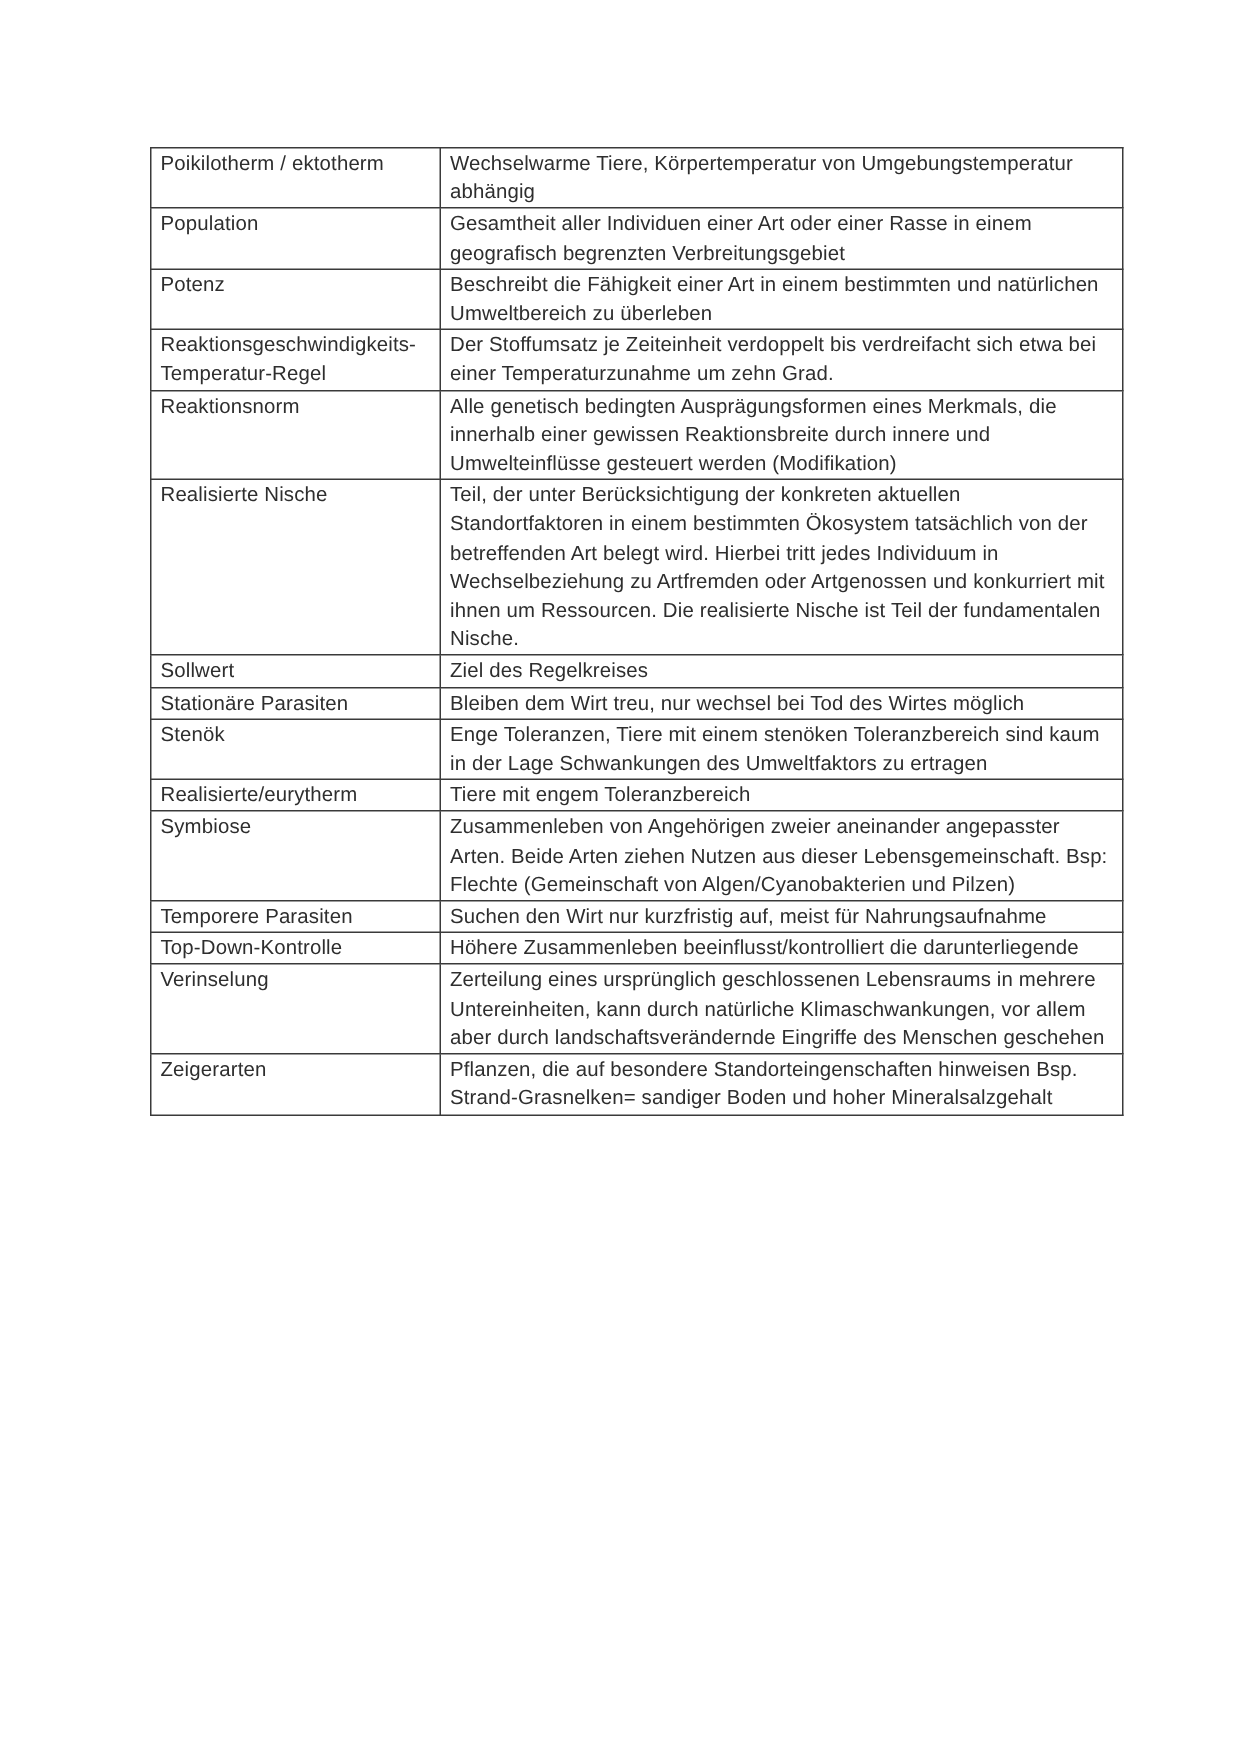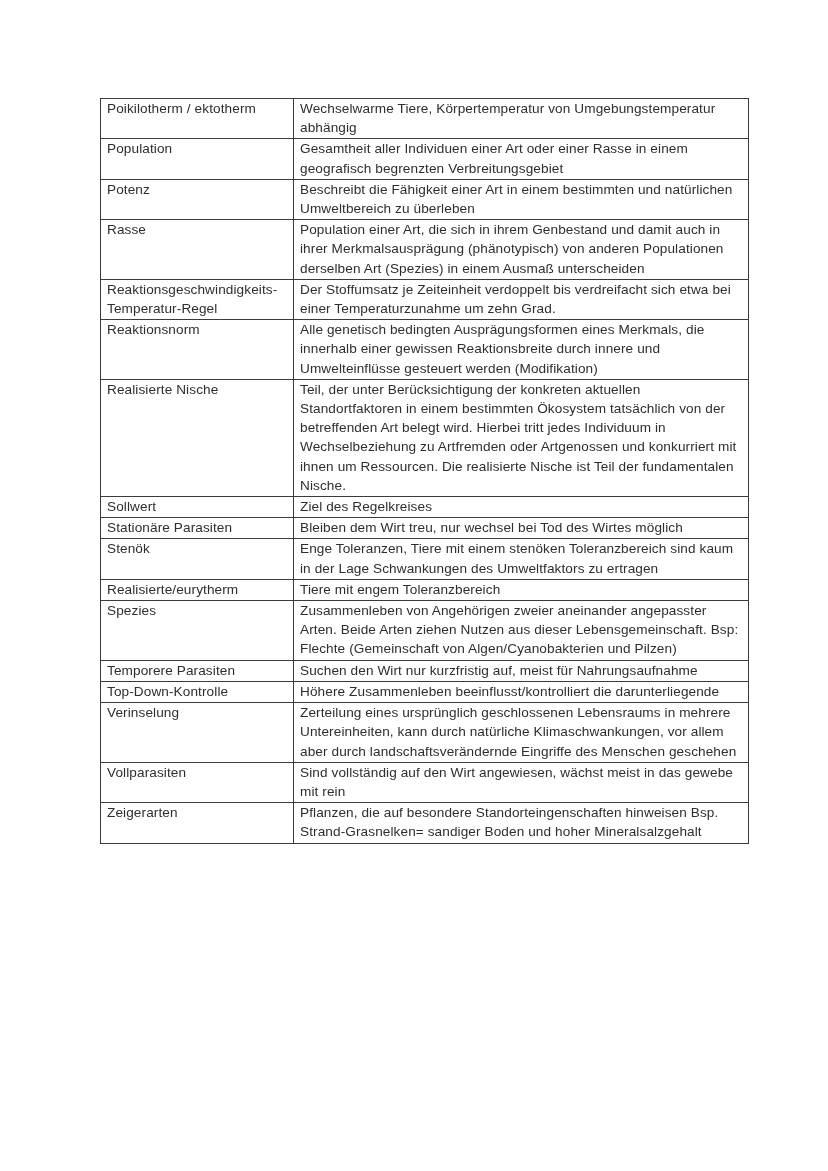--- a/index.html
+++ b/index.html
@@ -69,28 +69,20 @@
 
   <tr>
     <td class="term-cell">
       <span>Potenz</span>
     </td>
     <td class="def-cell">
       <span>Beschreibt die Fähigkeit einer Art in einem bestimmten und natürlichen Umweltbereich zu überleben</span>
     </td>
   </tr>
 
-  <tr>
-    <td class="term-cell">
-      <span>Rasse</span>
-    </td>
-    <td class="def-cell">
-      <span>Population einer Art, die sich in ihrem Genbestand und damit auch in ihrer Merkmalsausprägung (phänotypisch) von anderen Populationen derselben Art (Spezies) in einem Ausmaß unterscheiden</span>
-    </td>
-  </tr>
 
   <tr>
     <td class="term-cell">
       <span>Reaktionsgeschwindigkeits-Temperatur-Regel</span>
     </td>
     <td class="def-cell">
       <span>Der Stoffumsatz je Zeiteinheit verdoppelt bis verdreifacht sich etwa bei einer Temperaturzunahme um zehn Grad.</span>
     </td>
   </tr>
 
@@ -143,21 +135,21 @@
     <td class="term-cell">
       <span>Realisierte/eurytherm</span>
     </td>
     <td class="def-cell">
       <span>Tiere mit engem Toleranzbereich</span>
     </td>
   </tr>
 
   <tr>
     <td class="term-cell">
-      <span>Spezies</span>
+      <span>Symbiose</span>
     </td>
     <td class="def-cell">
       <span>Zusammenleben von Angehörigen zweier aneinander angepasster Arten. Beide Arten ziehen Nutzen aus dieser Lebensgemeinschaft. Bsp: Flechte (Gemeinschaft von Algen/Cyanobakterien und Pilzen)</span>
     </td>
   </tr>
 
   <tr>
     <td class="term-cell">
       <span>Temporere Parasiten</span>
     </td>
@@ -178,28 +170,20 @@
 
   <tr>
     <td class="term-cell">
       <span>Verinselung</span>
     </td>
     <td class="def-cell">
       <span>Zerteilung eines ursprünglich geschlossenen Lebensraums in mehrere Untereinheiten, kann durch natürliche Klimaschwankungen, vor allem aber durch landschaftsverändernde Eingriffe des Menschen geschehen</span>
     </td>
   </tr>
 
-  <tr>
-    <td class="term-cell">
-      <span>Vollparasiten</span>
-    </td>
-    <td class="def-cell">
-      <span>Sind vollständig auf den Wirt angewiesen, wächst meist in das gewebe mit rein</span>
-    </td>
-  </tr>
 
   <tr>
     <td class="term-cell">
       <span>Zeigerarten</span>
     </td>
     <td class="def-cell">
       <span>Pflanzen, die auf besondere Standorteingenschaften hinweisen Bsp. Strand-Grasnelken= sandiger Boden und hoher Mineralsalzgehalt</span>
     </td>
   </tr>
 </tbody>

